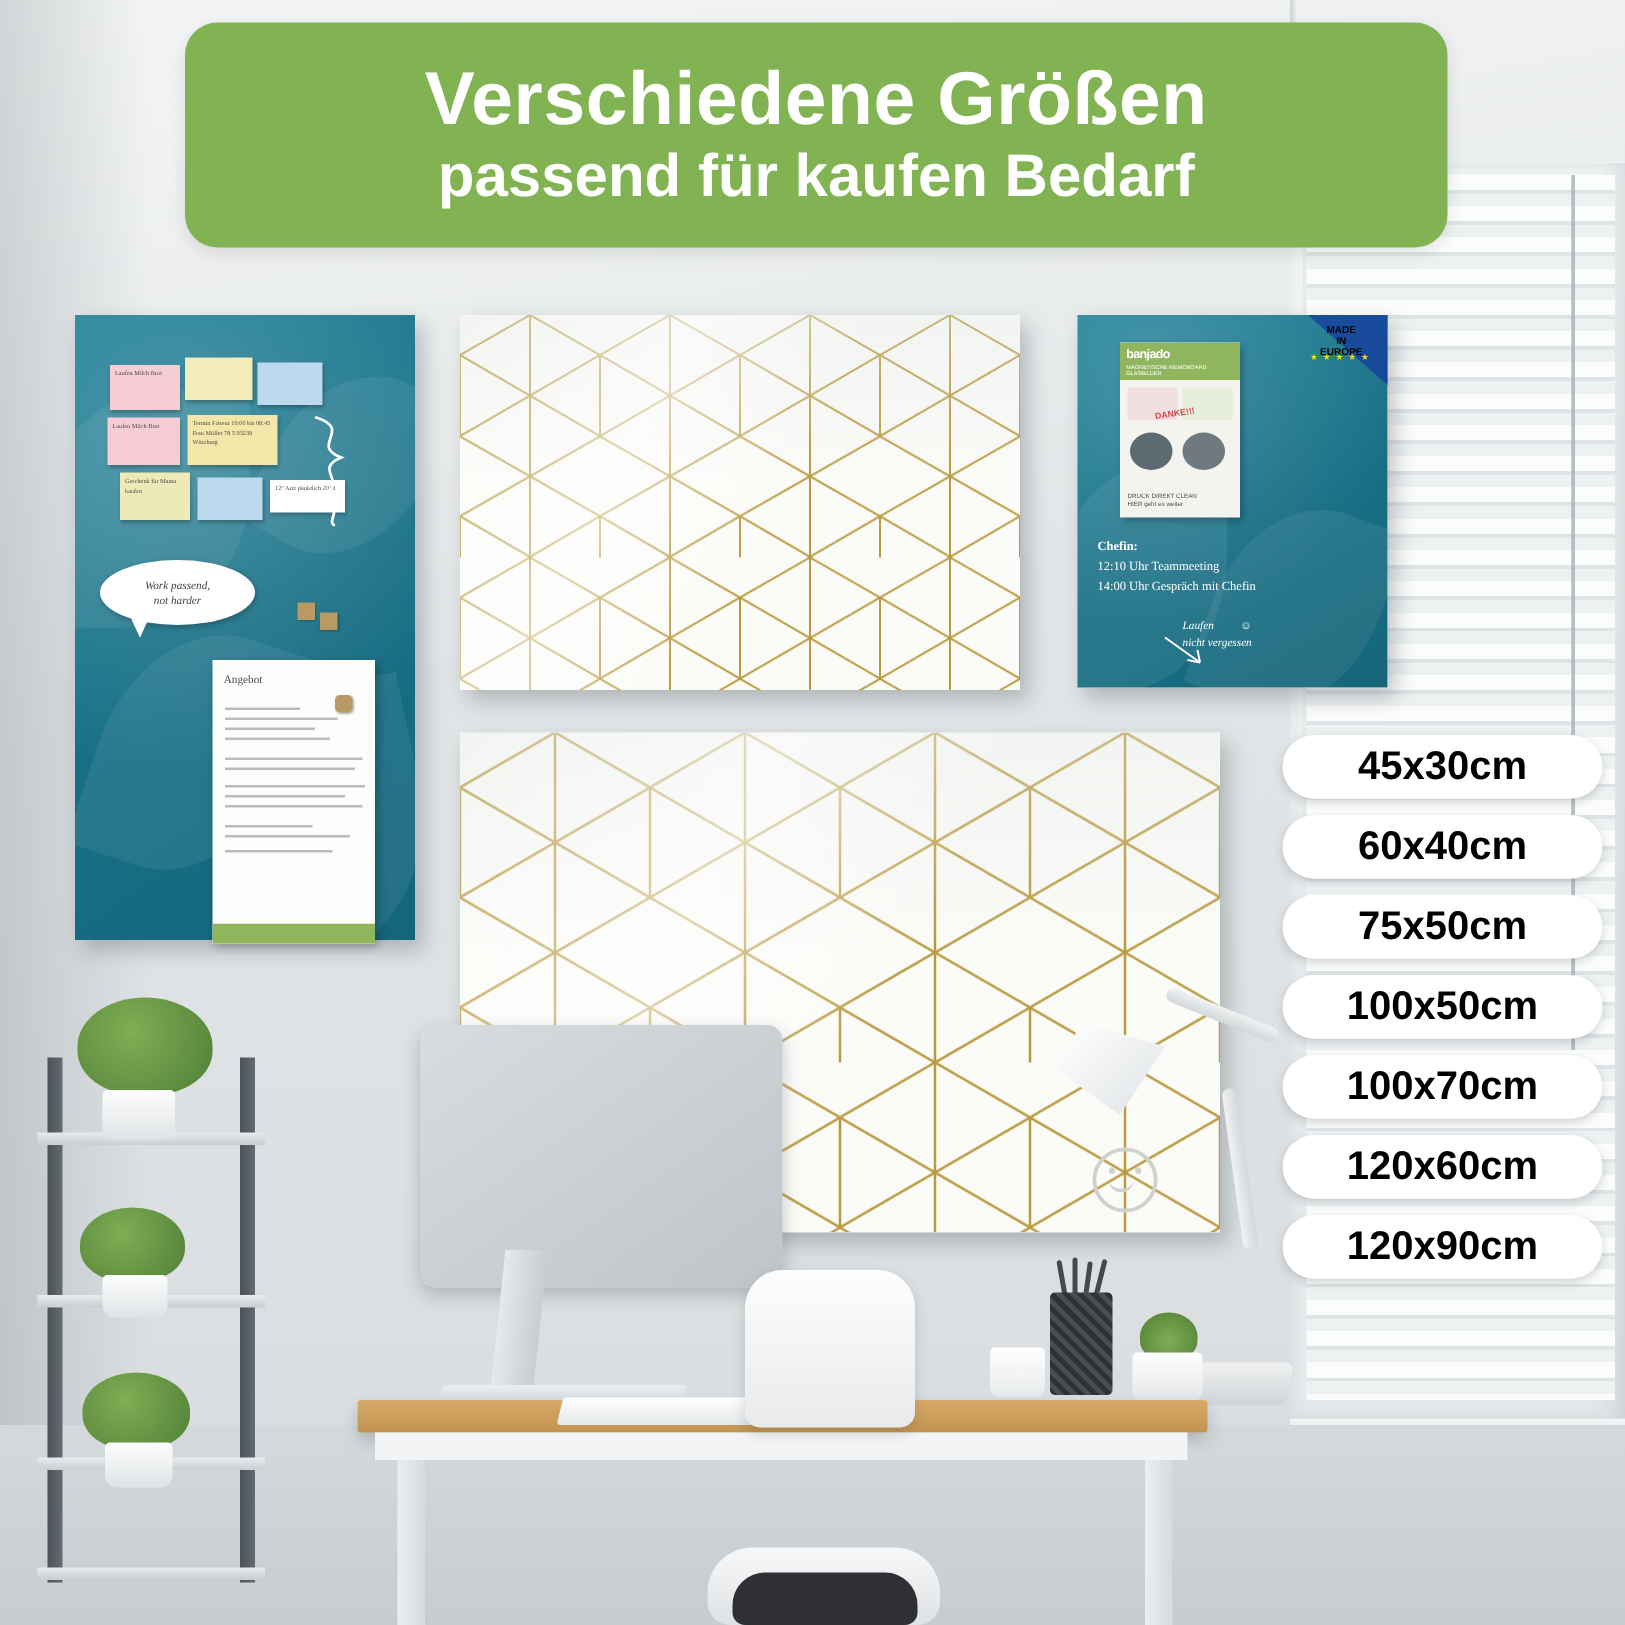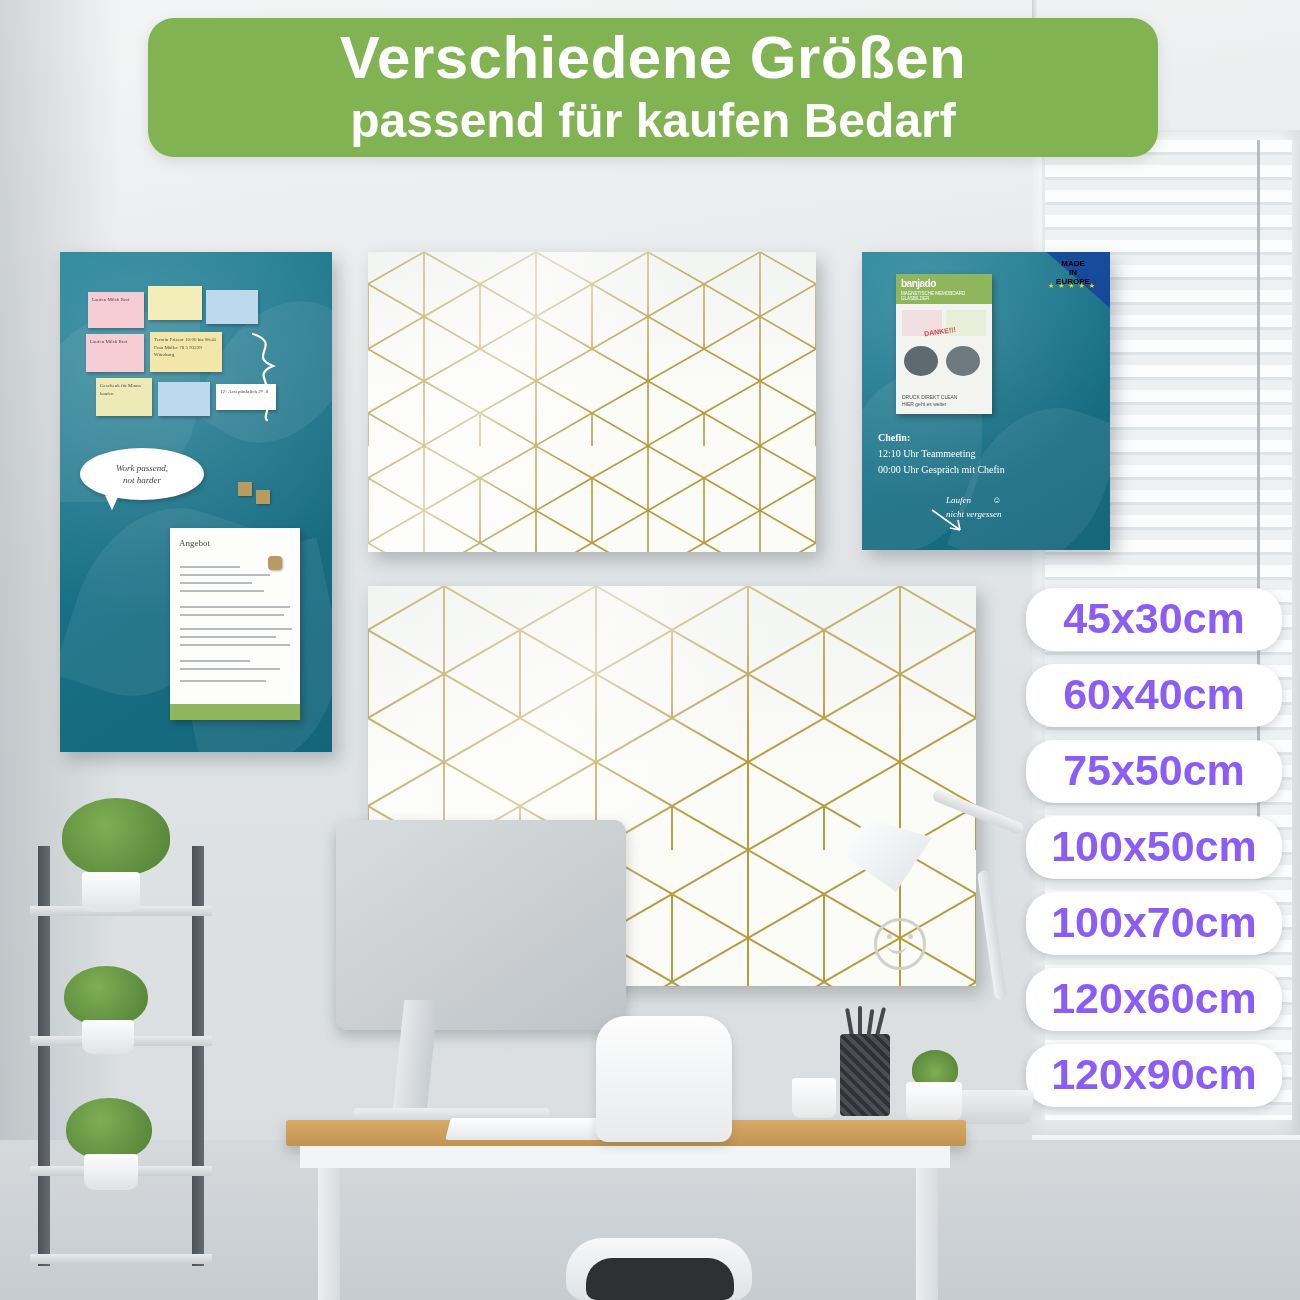--- a/index.html
+++ b/index.html
@@ -68,21 +68,21 @@
   .floor {
     position: absolute;
     left: 0; bottom: 0; width: 1300px; height: 160px;
     background: linear-gradient(to bottom, #d5d9dc, #c7ccd0);
   }
 
   
   .banner {
     position: absolute;
     left: 148px; top: 18px;
-    width: 1010px; height: 139px;
+    width: 1010px; height: 180px;
     background: #82b352;
     border-radius: 26px;
     display: flex;
     flex-direction: column;
     align-items: center;
     justify-content: center;
     box-shadow: 0 4px 14px rgba(0,0,0,0.10);
   }
   .banner-line1 {
     color: #ffffff;
@@ -161,21 +161,21 @@
     background: #b99a63;
     box-shadow: 1px 1px 2px rgba(0,0,0,0.3);
   }
   .squiggle {
     position: absolute;
     left: 243px; top: 330px;
   }
   .doc-angebot {
     position: absolute;
     left: 170px; top: 528px;
-    width: 130px; height: 192px;
+    width: 130px; height: 227px;
     background: #fdfdfb;
     box-shadow: 2px 3px 7px rgba(0,0,0,0.28);
     overflow: hidden;
   }
   .doc-angebot .doc-title {
     position: absolute; left: 9px; top: 10px;
     font-size: 9px; color: #4c4c4c;
     font-family: "Liberation Serif", serif;
   }
   .doc-line {
@@ -291,22 +291,22 @@
     position: absolute;
     right: 18px; top: 588px;
     width: 288px;
     display: flex;
     flex-direction: column;
     gap: 13px;
     align-items: flex-end;
   }
   .pill {
     background: #ffffff;
-    color: #8b5cf6;
-    font-size: 43px;
+    color: #000000;
+    font-size: 32px;
     font-weight: bold;
     border-radius: 28px;
     padding: 6px 16px 8px 16px;
     box-shadow: 0 3px 8px rgba(60,70,75,0.22);
     white-space: nowrap;
     text-align: center;
     min-width: 256px;
     box-sizing: border-box;
   }
 
@@ -623,21 +623,21 @@
       <div style="position:absolute; left:28px; top:54px; font-size:7px; font-weight:bold; color:#d24a4a; transform:rotate(-8deg);">DANKE!!!</div>
       <div style="position:absolute; left:8px; top:72px; width:34px; height:30px; border-radius:50%; background:#5d6a70;"></div>
       <div style="position:absolute; left:50px; top:72px; width:34px; height:30px; border-radius:50%; background:#6e7a80;"></div>
       <div style="position:absolute; left:6px; bottom:6px; font-size:5px; color:#4c4c4c; line-height:1.4; white-space:pre-line;">DRUCK DIREKT CLEAN
 HIER geht es weiter</div>
     </div>
 
     <div class="notice-text">
       <b>Chefin:</b><br>
       <span>12:10 Uhr Teammeeting</span><br>
-      <span>00:00 Uhr Gespräch mit Chefin</span>
+      <span>14:00 Uhr Gespräch mit Chefin</span>
     </div>
 
     <svg style="position:absolute; left:68px; top:256px;" width="36" height="26" viewBox="0 0 36 26">
       <path d="M2 2 L30 22" stroke="#ffffff" stroke-width="1.6" fill="none"></path>
       <path d="M30 22 L20 20 M30 22 L28 12" stroke="#ffffff" stroke-width="1.6" fill="none"></path>
     </svg>
 
     <div class="notice-sub">
       <span>Laufen</span>
       <span style="float:right">☺</span><br>

